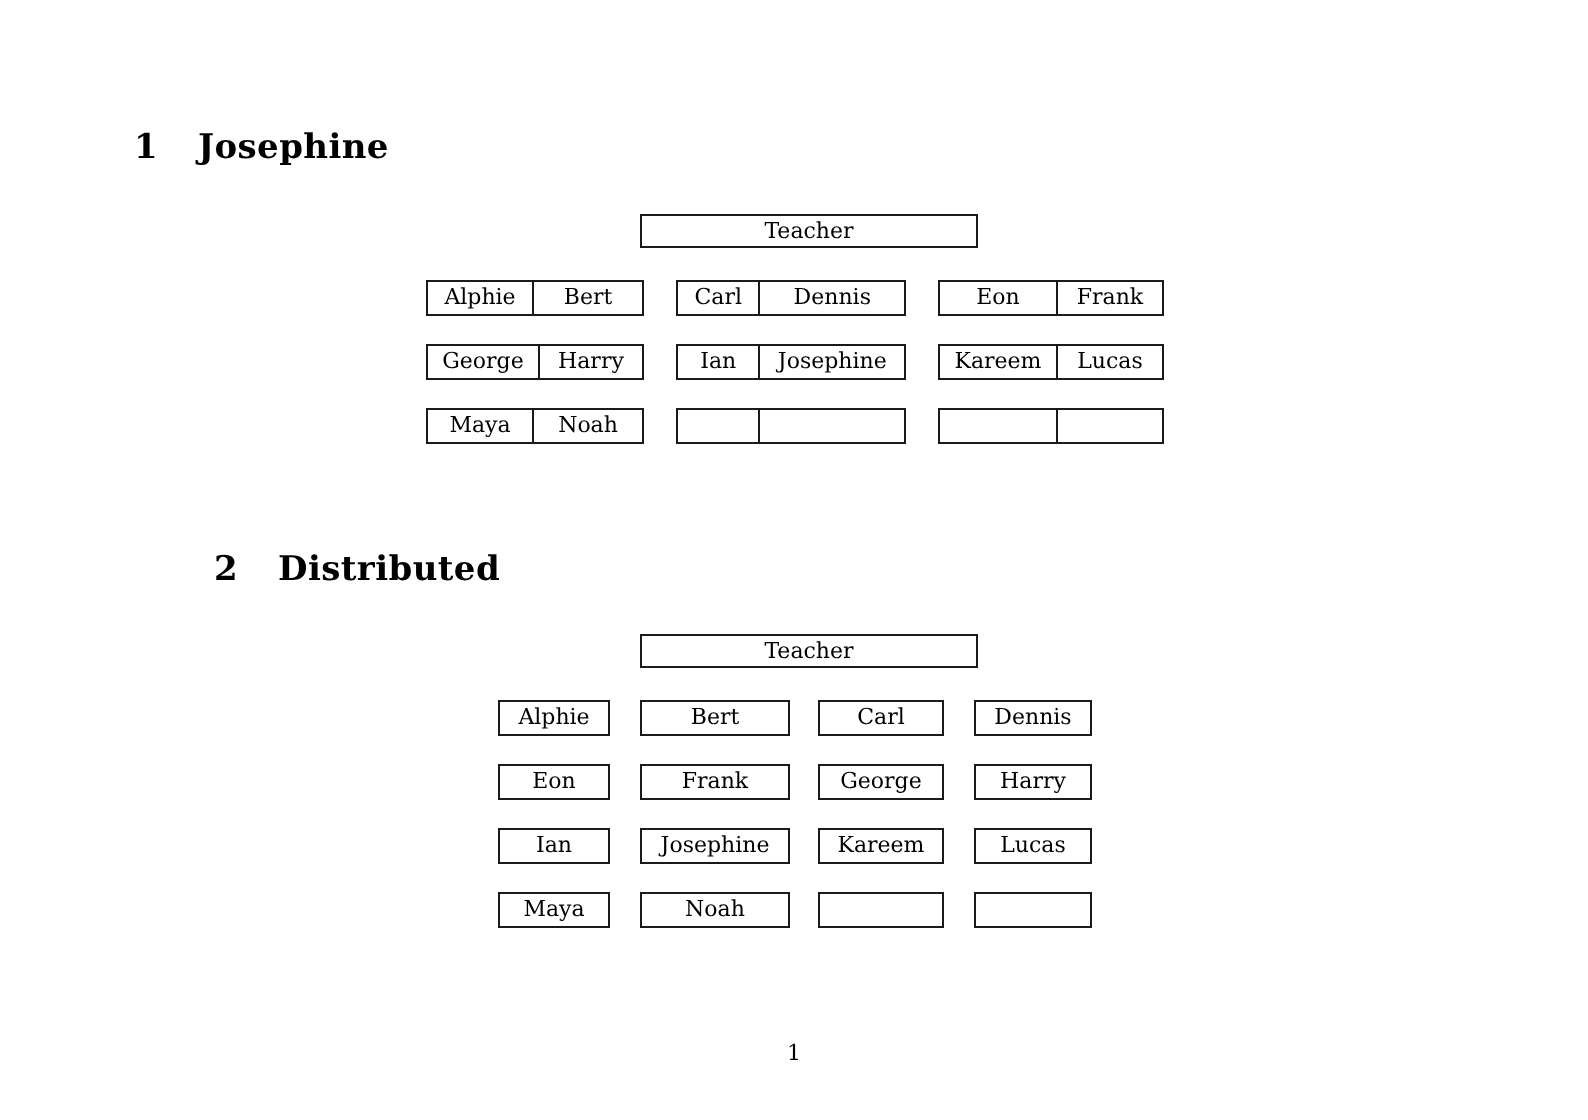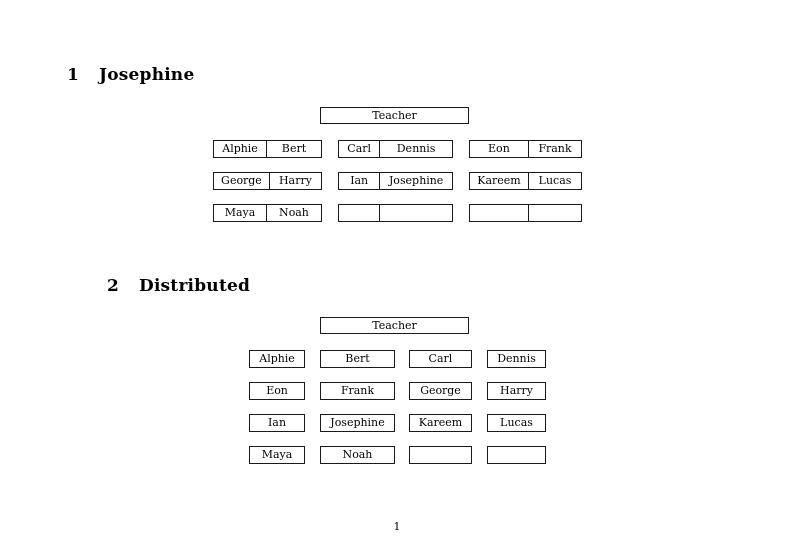--- a/index.html
+++ b/index.html
@@ -37,21 +37,21 @@
     display: inline-block;
   }
 
   #heading-classical   { left: 67px;  top: 64px; }
   #heading-distributed { left: 67px;  top: 275px; margin-left: 40px; }
 
   
   .teacher-box {
     position: absolute;
     left: 320px;
-    width: 149px;
+    width: 169px;
     height: 17px;
     border: 1px solid #1a1a1a;
     box-sizing: border-box;
     font-size: 11px;
     line-height: 15px;
     text-align: center;
     background: #ffffff;
   }
   #teacher-classical   { top: 107px; }
   #teacher-distributed { top: 317px; }

